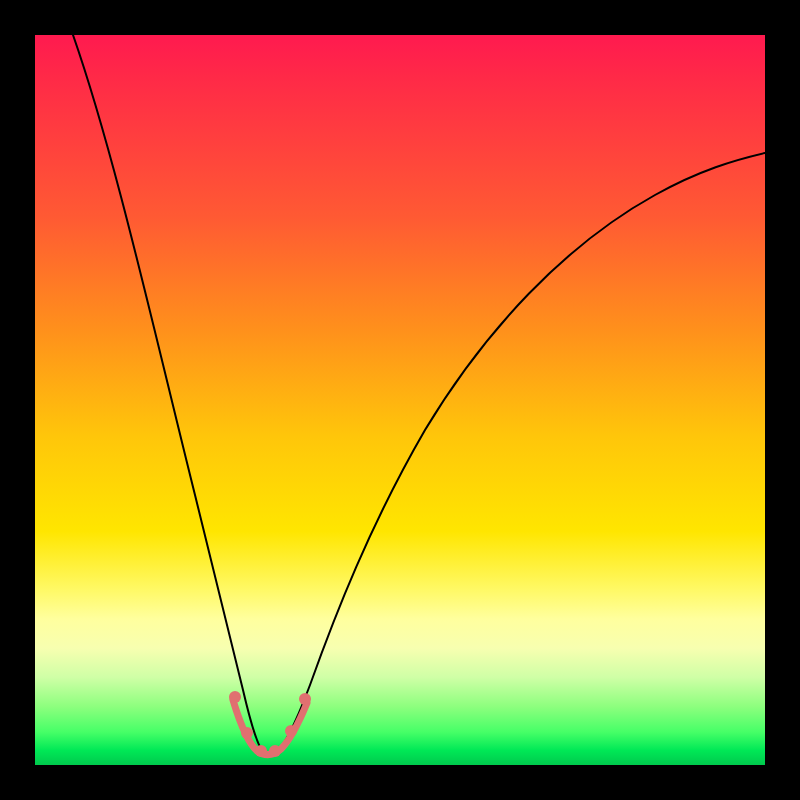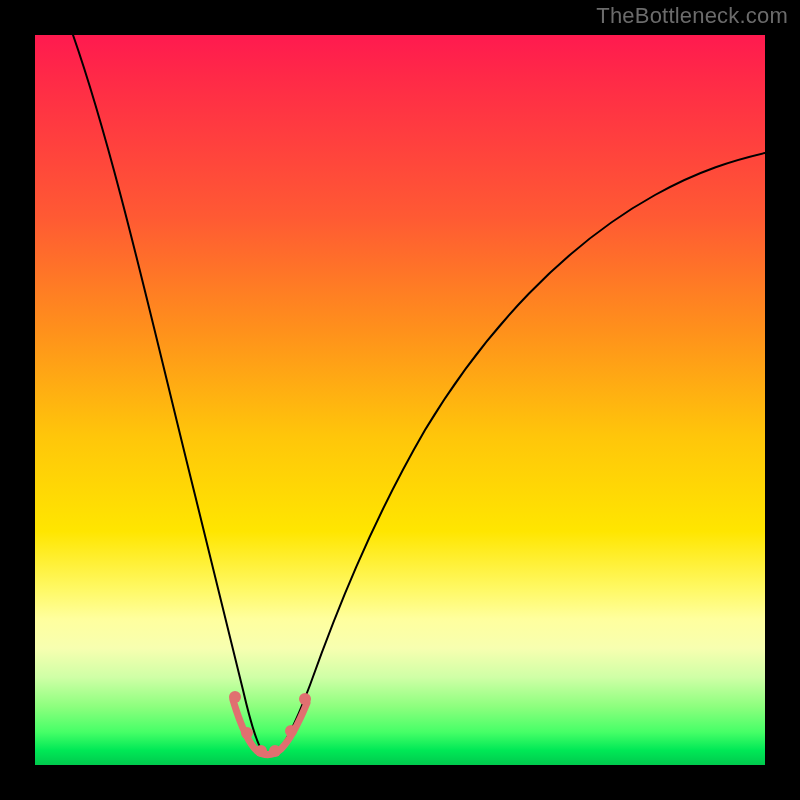--- a/index.html
+++ b/index.html
@@ -79,21 +79,20 @@
     stroke-linecap: round;
   }
   .curve circle.dot {
     fill: #e07070;
   }
 </style>
 </head>
 <body>
 
 <div class="outer">
-  <div class="watermark">TheBottleneck.com</div>
   <div class="frame">
     <div class="gradient"></div>
     <svg class="curve" viewBox="0 0 730 730" preserveAspectRatio="none">
 
       <path class="line" d="M 38 0
            C 80 120, 120 300, 160 460
            C 180 540, 195 600, 208 655
            C 215 685, 220 702, 225 712
            C 229 719, 233 722, 238 720
            C 248 715, 260 690, 275 650

